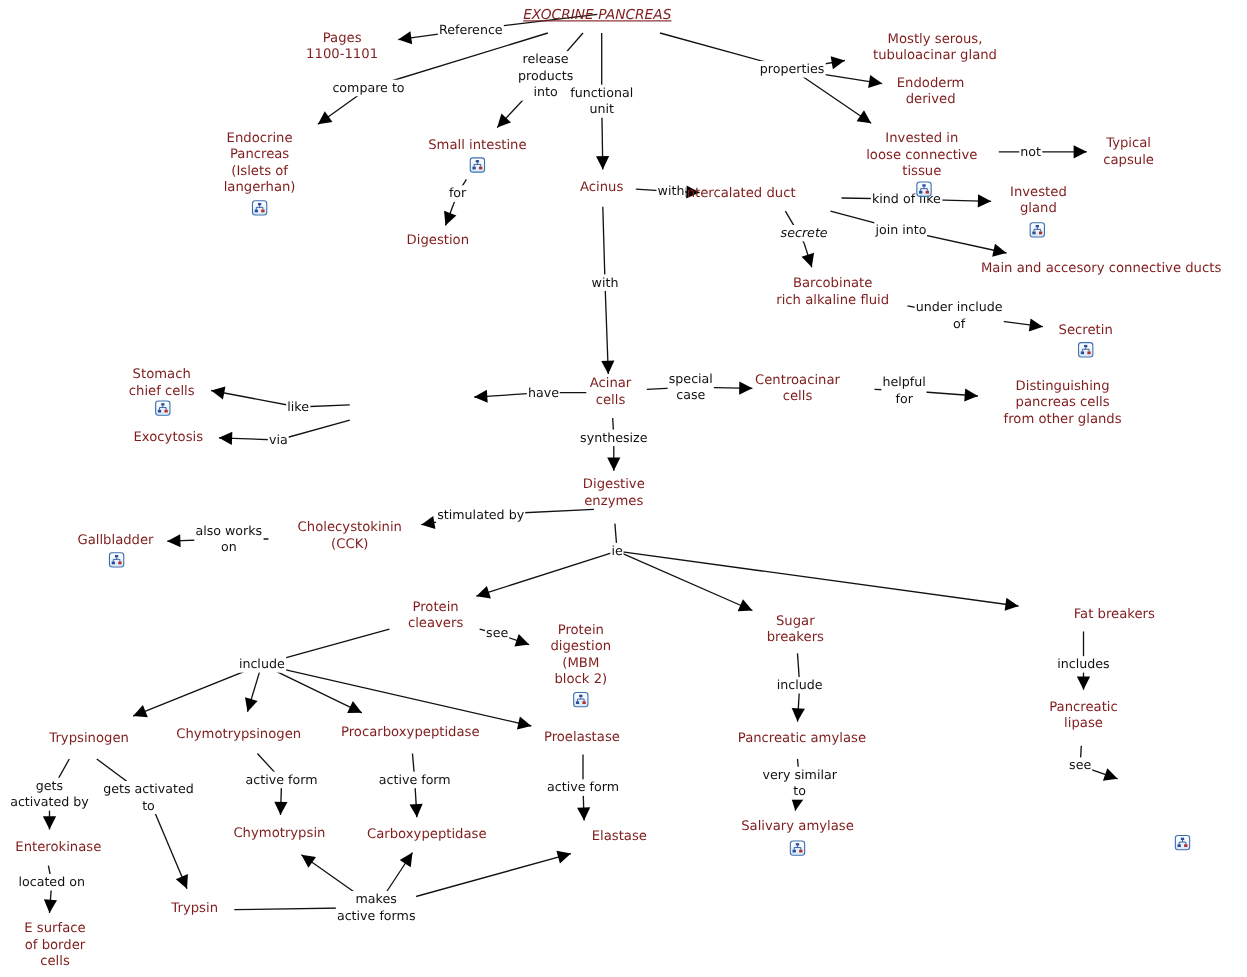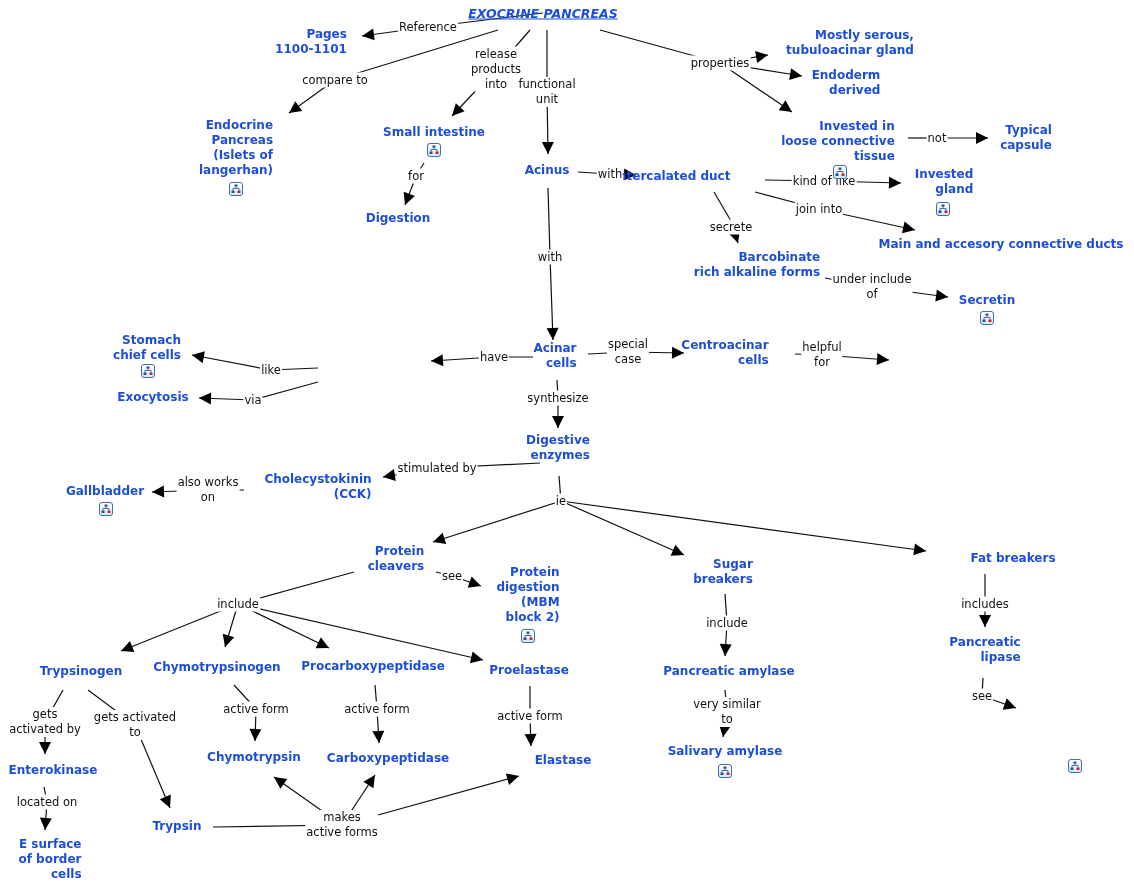--- a/index.html
+++ b/index.html
@@ -1,21 +1,21 @@
 <!DOCTYPE html>
 <html><head>
 <meta charset="utf-8">
 <style>
   html, body { margin: 0; padding: 0; background: #ffffff; }
   #canvas { position: relative; width: 1134px; height: 888px; overflow: hidden; background: #fff; }
   svg#links { position: absolute; left: 0; top: 0; width: 1134px; height: 888px; }
   .concept {
     position: absolute; transform: translate(-50%, -50%);
-    font-family: "DejaVu Sans", sans-serif; font-weight: bold; font-size: 12px;
-    color: #1d4ed8; text-align: right; line-height: 15px; white-space: pre; cursor: pointer;
+    font-family: "DejaVu Sans", sans-serif; font-weight: normal; font-size: 12px;
+    color: #7f1d1d; text-align: center; line-height: 15px; white-space: pre; cursor: pointer;
   }
   .concept.title { font-style: italic; text-decoration: underline; font-size: 12.5px; }
   .linkphrase {
     position: absolute; transform: translate(-50%, -50%);
     font-family: "DejaVu Sans", sans-serif; font-size: 11.5px; color: #111;
     text-align: center; line-height: 15px; white-space: pre; background: #fff; padding: 0 1px; cursor: pointer;
   }
   .resicon {
     position: absolute; width: 14px; height: 14px; transform: translate(-50%, -50%);
     border: 1px solid #3a6fb0; border-radius: 3px; background: linear-gradient(#ffffff, #dbe8f7);
@@ -169,29 +169,32 @@
     <div class="concept" style="left: 838px; top: 141px;">Invested in
 loose connective
 tissue</div>
     <div class="concept" style="left: 1026px; top: 138px;">Typical
 capsule</div>
     <div class="concept" style="left: 672px; top: 176px;">Intercalated duct</div>
     <div class="concept" style="left: 944px; top: 182px;">Invested
 gland</div>
     <div class="concept" style="left: 1001px; top: 244px;">Main and accesory connective ducts</div>
     <div class="concept" style="left: 757px; top: 265px;">Barcobinate
-rich alkaline forms</div>
+rich alkaline fluid</div>
     <div class="concept" style="left: 987px; top: 300px;">Secretin</div>
     <div class="concept" style="left: 147px; top: 348px;">Stomach
 chief cells</div>
     <div class="concept" style="left: 153px; top: 397px;">Exocytosis</div>
     <div class="concept" style="left: 555px; top: 356px;">Acinar
 cells</div>
     <div class="concept" style="left: 725px; top: 353px;">Centroacinar
 cells</div>
+    <div class="concept" style="left: 966px; top: 366px;">Distinguishing
+pancreas cells
+from other glands</div>
     <div class="concept" style="left: 558px; top: 448px;">Digestive
 enzymes</div>
     <div class="concept" style="left: 318px; top: 487px;">Cholecystokinin
 (CCK)</div>
     <div class="concept" style="left: 105px; top: 491px;">Gallbladder</div>
     <div class="concept" style="left: 396px; top: 559px;">Protein
 cleavers</div>
     <div class="concept" style="left: 528px; top: 595px;">Protein
 digestion
 (MBM
@@ -221,21 +224,21 @@
 products
 into</div>
     <div class="linkphrase" style="left: 547px; top: 92px;">functional
 unit</div>
     <div class="linkphrase" style="left: 720px; top: 63px;">properties</div>
     <div class="linkphrase" style="left: 416px; top: 176px;">for</div>
     <div class="linkphrase" style="left: 937px; top: 138px;">not</div>
     <div class="linkphrase" style="left: 610px; top: 174px;">with</div>
     <div class="linkphrase" style="left: 824px; top: 181px;">kind of like</div>
     <div class="linkphrase" style="left: 819px; top: 209px;">join into</div>
-    <div class="linkphrase" style="left: 731px; top: 227px;">secrete</div>
+    <div class="linkphrase" style="left: 731px; top: 212px; font-style: italic;">secrete</div>
     <div class="linkphrase" style="left: 872px; top: 287px;">under include
 of</div>
     <div class="linkphrase" style="left: 550px; top: 257px;">with</div>
     <div class="linkphrase" style="left: 494px; top: 357px;">have</div>
     <div class="linkphrase" style="left: 271px; top: 370px;">like</div>
     <div class="linkphrase" style="left: 253px; top: 400px;">via</div>
     <div class="linkphrase" style="left: 628px; top: 352px;">special
 case</div>
     <div class="linkphrase" style="left: 822px; top: 355px;">helpful
 for</div>

